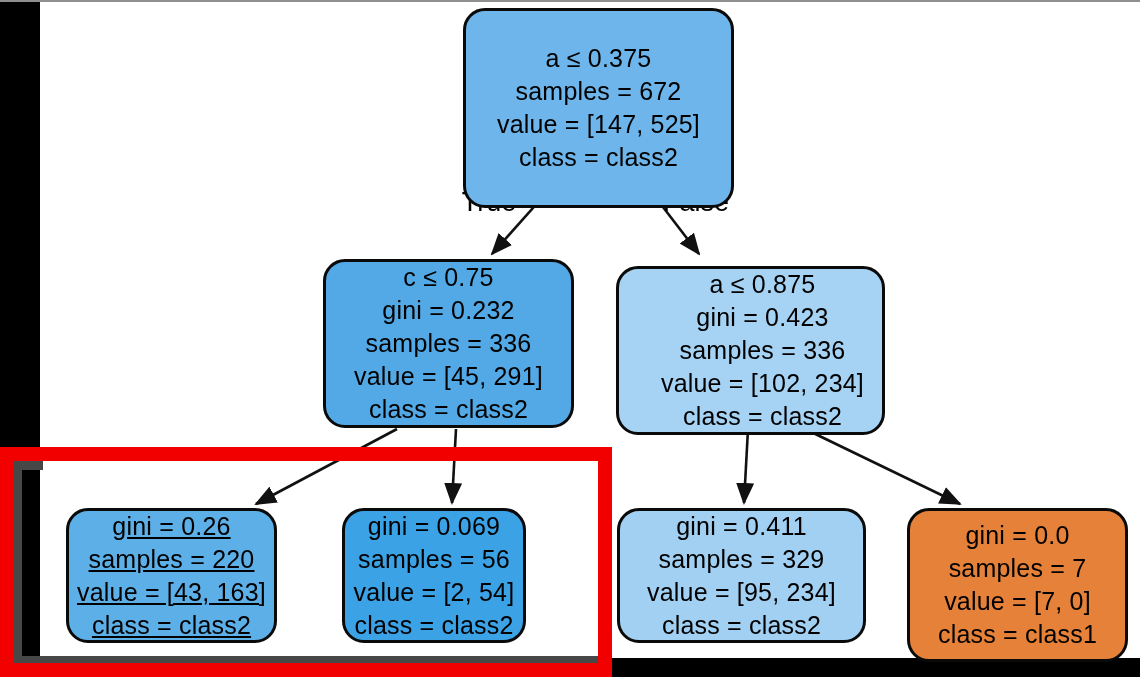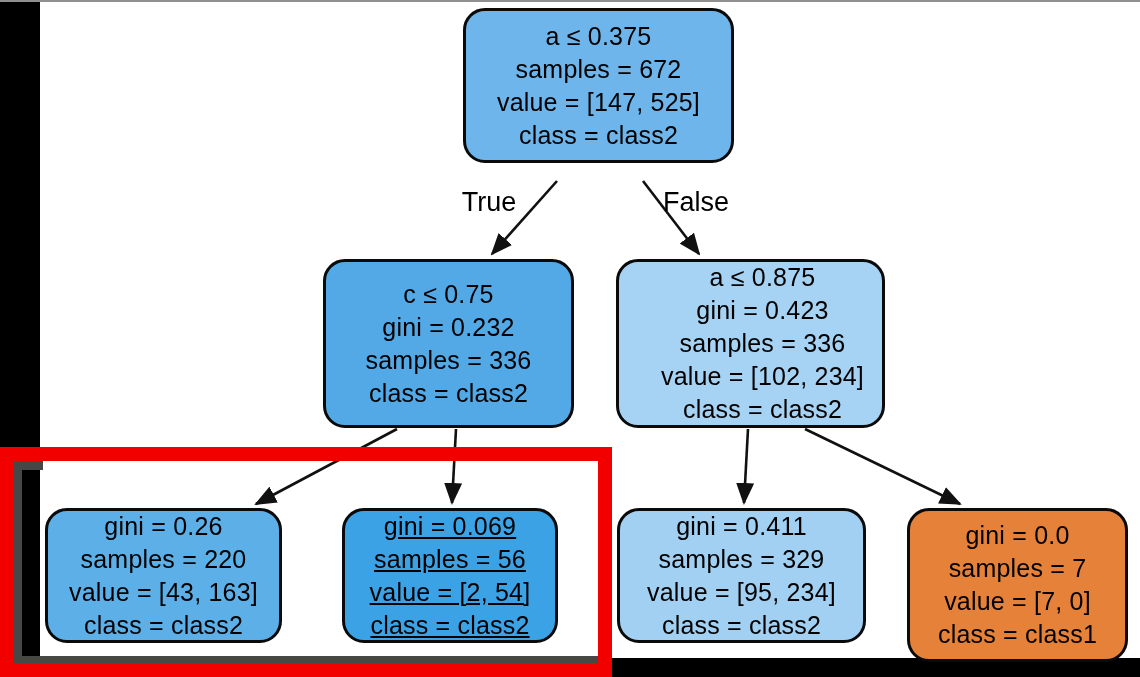--- a/index.html
+++ b/index.html
@@ -24,25 +24,25 @@
     position:absolute;
     border:3px solid #0a0a0a;
     border-radius:22px;
     display:flex;flex-direction:column;
     justify-content:center;align-items:center;
     text-align:center;
     font-size:25px;line-height:33px;
     letter-spacing:0.2px;
     box-sizing:border-box;
   }
-  #node-root {left:463px;top:8px;  width:271px;height:155px;}
+  #node-root {left:463px;top:8px;  width:271px;height:200px;}
   #node-left {left:323px;top:259px;width:251px;height:169px;}
-  #node-right{left:616px;top:259px;width:269px;height:169px;padding-left:24px;}
-  #node-leaf1{left:45px; top:508px;width:237px;height:135px;}
-  #node-leaf2{left:342px;top:508px;width:216px;height:135px;text-decoration:underline;}
+  #node-right{left:616px;top:266px;width:269px;height:169px;padding-left:24px;}
+  #node-leaf1{left:66px; top:508px;width:211px;height:135px;text-decoration:underline;}
+  #node-leaf2{left:342px;top:508px;width:184px;height:135px;}
   #node-leaf3{left:617px;top:508px;width:249px;height:135px;text-align:center;}
   #node-leaf4{left:907px;top:508px;width:221px;height:154px;}
 
   .edge-label{
     position:absolute;
     font-size:27px;line-height:28px;
     transform:translateX(-50%);
     white-space:nowrap;
   }
   #edge-label-true {left:489px;top:188px;}
@@ -84,20 +84,21 @@
   <div class="node" id="node-root" style="background: rgb(109, 181, 234); border-color: rgb(10, 10, 10); color: rgb(0, 0, 0);">
       <div>a ≤ 0.375</div>
       <div>samples = 672</div>
       <div>value = [147, 525]</div>
       <div>class = class2</div>
     </div>
   <div class="node" id="node-left" style="background: rgb(82, 169, 230); border-color: rgb(10, 10, 10); color: rgb(0, 0, 0);">
       <div>c ≤ 0.75</div>
       <div>gini = 0.232</div>
       <div>samples = 336</div>
+      <div>value = [45, 291]</div>
       <div>class = class2</div>
     </div>
   <div class="node" id="node-right" style="background: rgb(166, 211, 243); border-color: rgb(10, 10, 10); color: rgb(0, 0, 0);">
       <div>a ≤ 0.875</div>
       <div>gini = 0.423</div>
       <div>samples = 336</div>
       <div>value = [102, 234]</div>
       <div>class = class2</div>
     </div>
   <div class="node" id="node-leaf1" style="background: rgb(93, 175, 232); border-color: rgb(10, 10, 10); color: rgb(0, 0, 0);">

